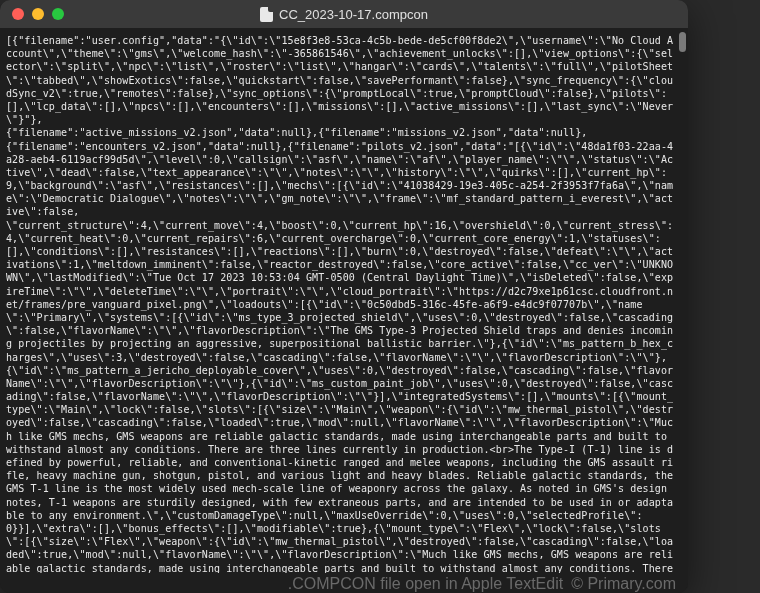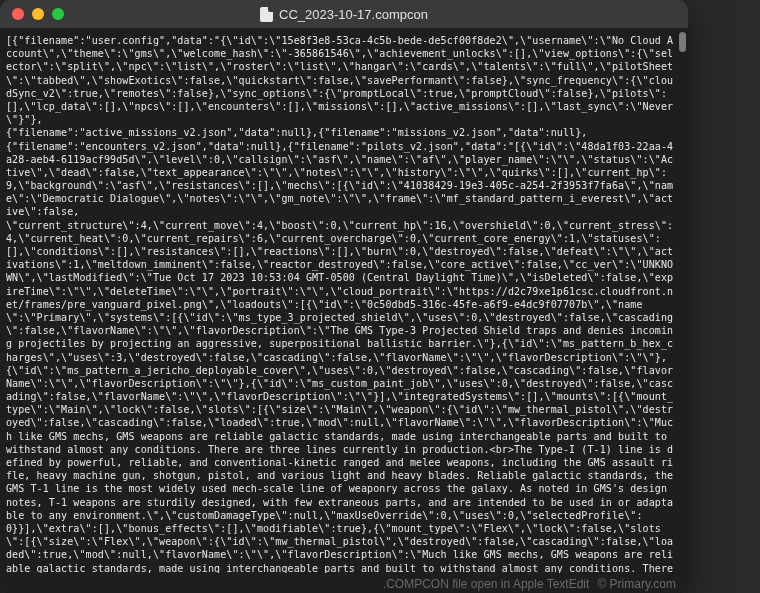--- a/index.html
+++ b/index.html
@@ -123,21 +123,21 @@
       border-top: 1px solid #1e1e1e;
       display: flex;
       align-items: center;
       justify-content: flex-end;
       padding: 0 12px;
       flex-shrink: 0;
     }
 
     .footer-text {
       color: #6a6a6a;
-      font-size: 12px;
+      font-size: 16px;
       text-align: right;
     }
   </style>
 </head>
 <body>
 
 <div class="window">
   <div class="titlebar">
     <div class="traffic-lights">
       <div class="traffic-light tl-close"></div>

